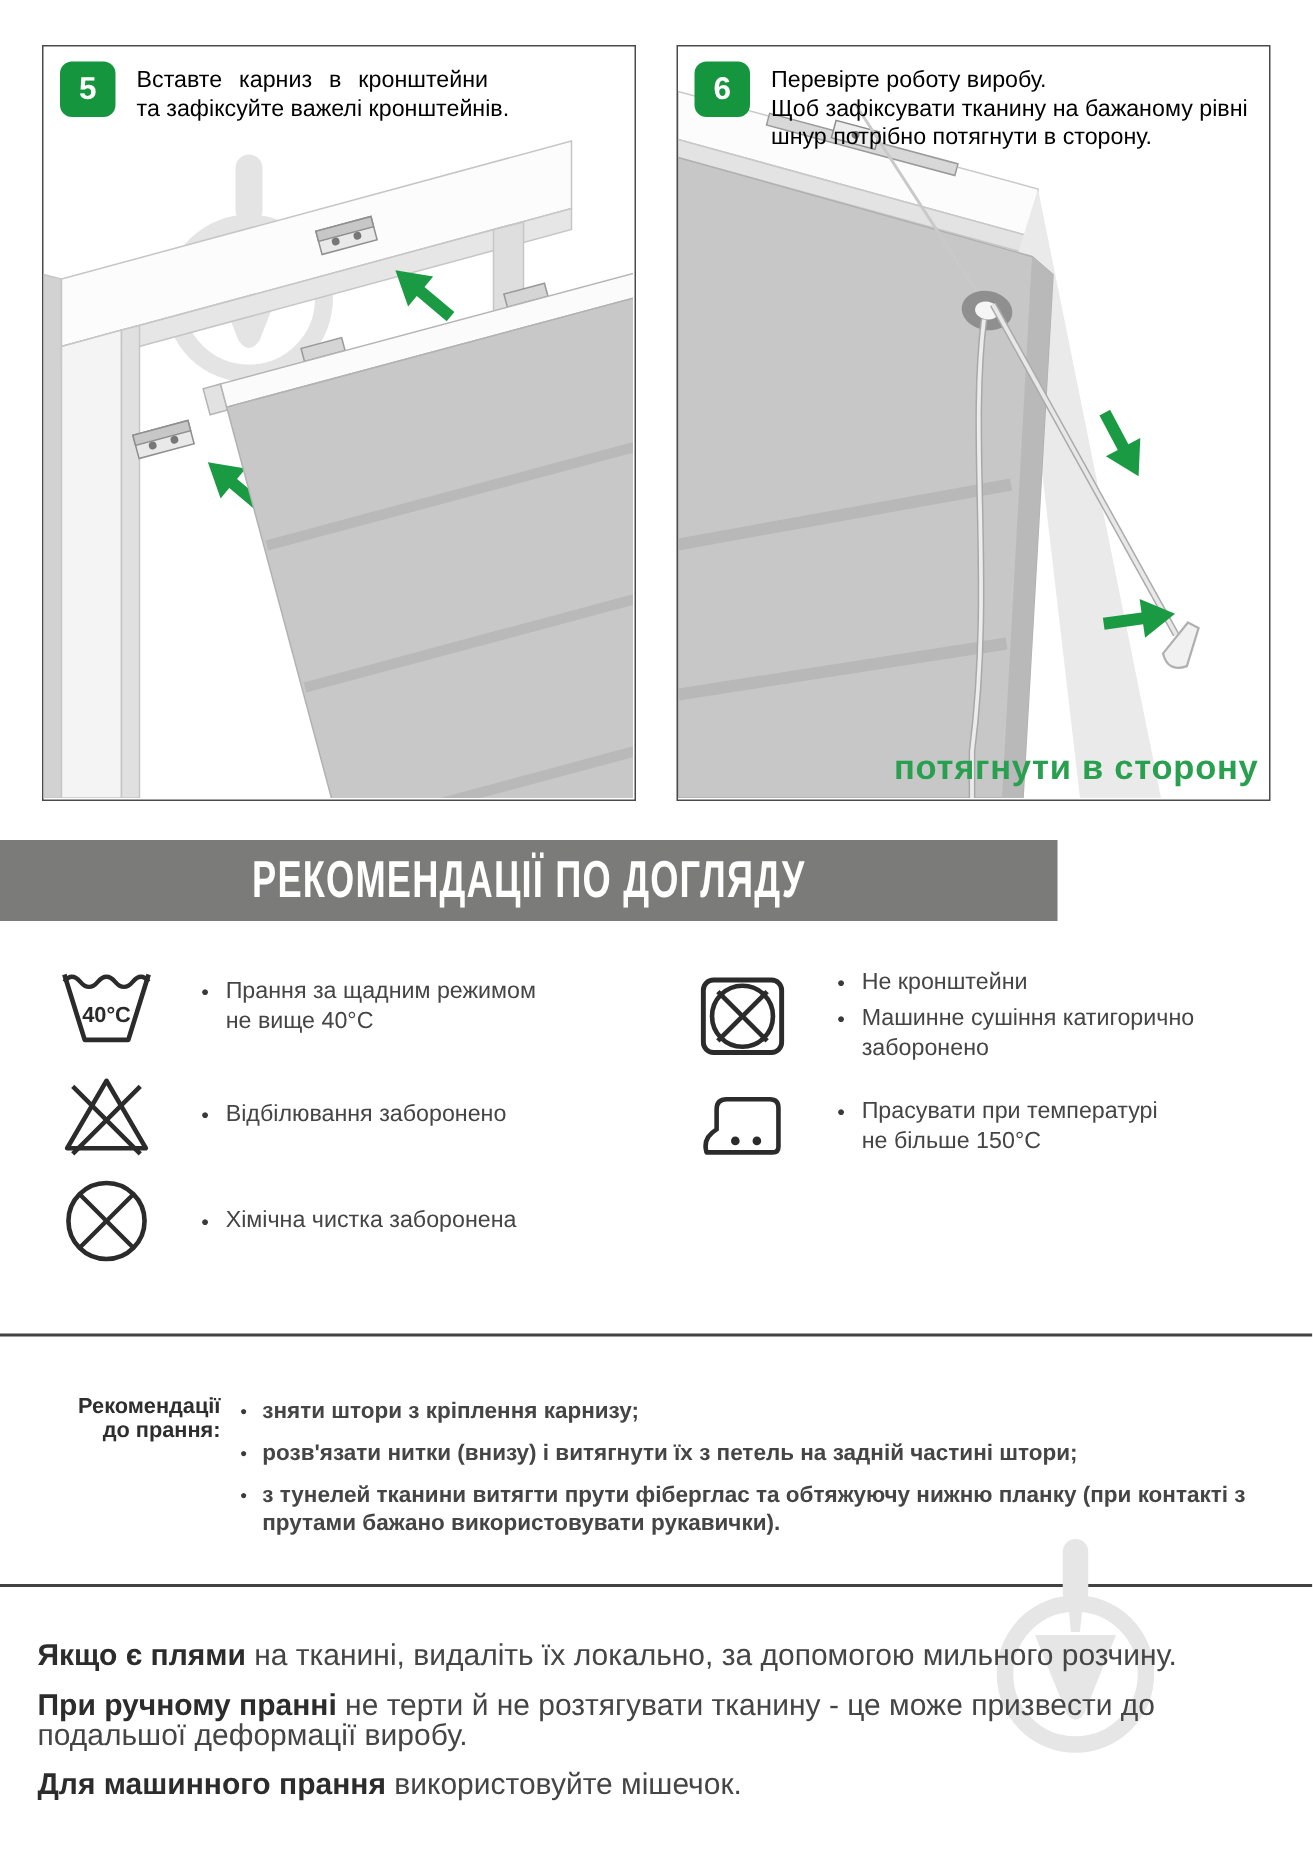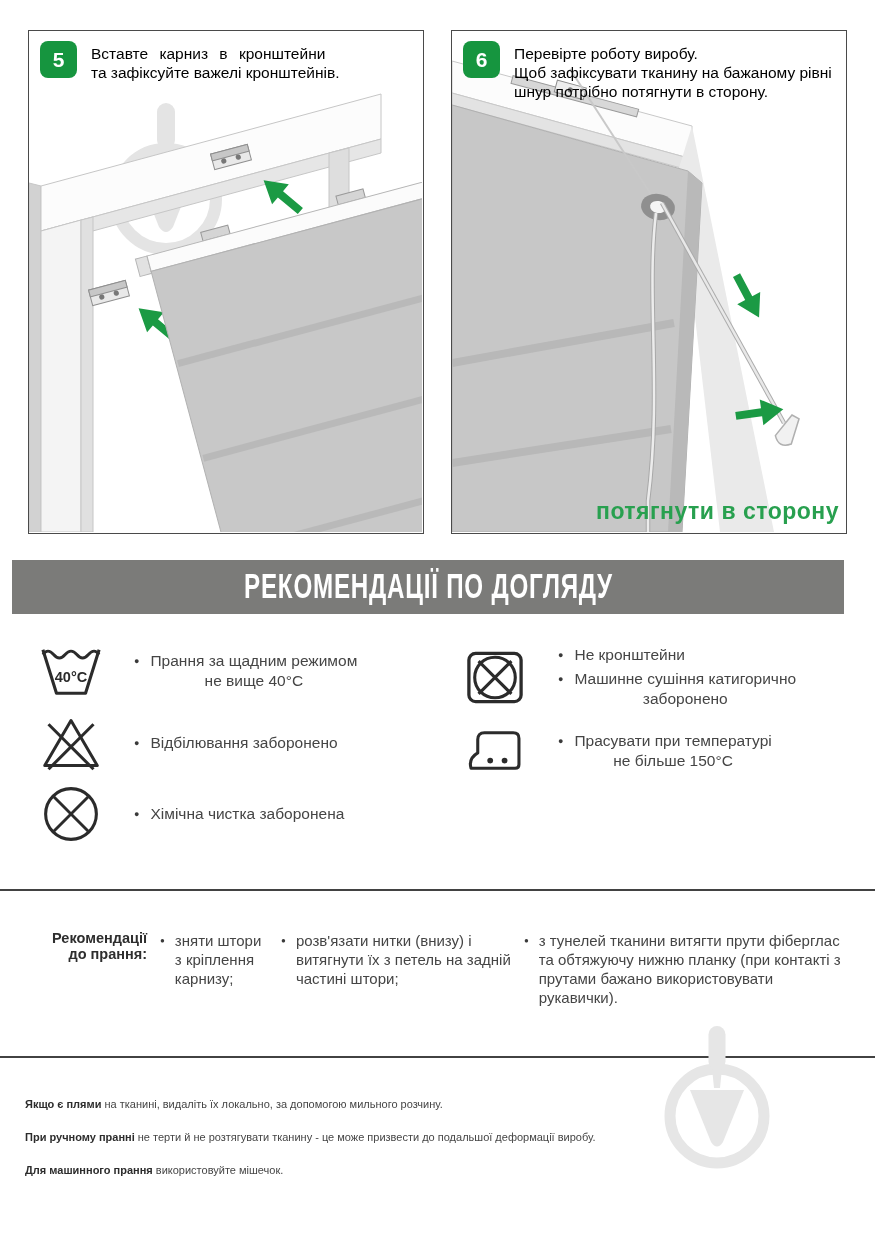--- a/index.html
+++ b/index.html
@@ -29,62 +29,62 @@
   }
   .panel-5 .step-heading::first-line { word-spacing:7px; }
   .illustration { position:absolute; inset:0; z-index:1; }
   .callout {
     position:absolute; right:7px; bottom:8px; z-index:4;
     font-size:23px; font-weight:bold; color:#28a04f; white-space:nowrap;
     letter-spacing:0.5px;
   }
   
   .care-banner {
-    position:absolute; left:12px; top:560px; width:832px; height:54px;
+    position:absolute; left:0; top:560px; width:705px; height:54px;
     background:#7b7b79; display:flex; align-items:center; justify-content:center;
   }
   .care-banner-title {
     color:#ffffff; font-size:31px; font-weight:bold; letter-spacing:1px;
     transform:scale(0.78,1.12); white-space:nowrap;
     font-family:"Liberation Sans", sans-serif;
   }
   
   .care-col { position:absolute; width:400px; }
   .care-col-left  { left:38px;  top:645px; }
   .care-col-right { left:462px; top:645px; }
   .care-row { display:flex; align-items:center; gap:30px; }
   .care-col-left  .care-row-1 { margin-bottom:17px; }
   .care-col-left  .care-row-2 { margin-bottom:13px; }
   .care-col-right .care-row-1 { margin-bottom:19px; }
   .care-icon-box { width:66px; min-width:66px; display:flex; align-items:flex-start; justify-content:center; }
   .care-bullets { display:flex; flex-direction:column; gap:4px; }
-  .care-bullet { display:flex; align-items:flex-start;text-align:center; }
+  .care-bullet { display:flex; align-items:flex-start; }
   .care-bullet::before {
     content:"●"; font-size:9px; line-height:20px; margin-right:11px; color:#3a3a3a;
   }
   .care-bullet span { font-size:15.5px; line-height:20px; color:#454545; white-space:pre-line; }
   
   .divider { position:absolute; left:0; width:875px; background:#424242; }
   .divider-1 { top:889px; height:2px; }
   .divider-2 { top:1056px; height:1.5px; }
   
   .washing { position:absolute; left:25px; top:930px; width:828px; display:flex; gap:13px; z-index:2; }
   .washing-label {
     width:103px; min-width:103px; text-align:right;
     font-size:14.5px; font-weight:bold; line-height:16px; color:#2e2e2e;margin-left:19px;
   }
-  .washing-list { display:flex; flex-direction:row; gap:9px; padding-top:1px; }
+  .washing-list { display:flex; flex-direction:column; gap:9px; padding-top:1px;font-weight:bold; }
   .washing-item { display:flex; align-items:flex-start; }
   .washing-item::before {
     content:"●"; font-size:8px; line-height:19px; margin-right:10px; color:#3a3a3a;
   }
   .washing-item span { font-size:15px; line-height:19px; color:#454545; max-width:712px; }
   
   .notes { position:absolute; left:25px; top:1094px; width:828px; z-index:2; }
-  .note-line { font-size:11px; line-height:20px; margin-bottom:13px; color:#454545; }
+  .note-line { font-size:20px; line-height:20px; margin-bottom:13px; color:#454545; }
   .note-line b { color:#2c2c2c; }
   
   .watermark-bottom { position:absolute; left:652px; top:1026px; z-index:1; }
 </style>
 </head>
 <body>
 
 <div class="page">
 
   <div class="panel panel-5">

